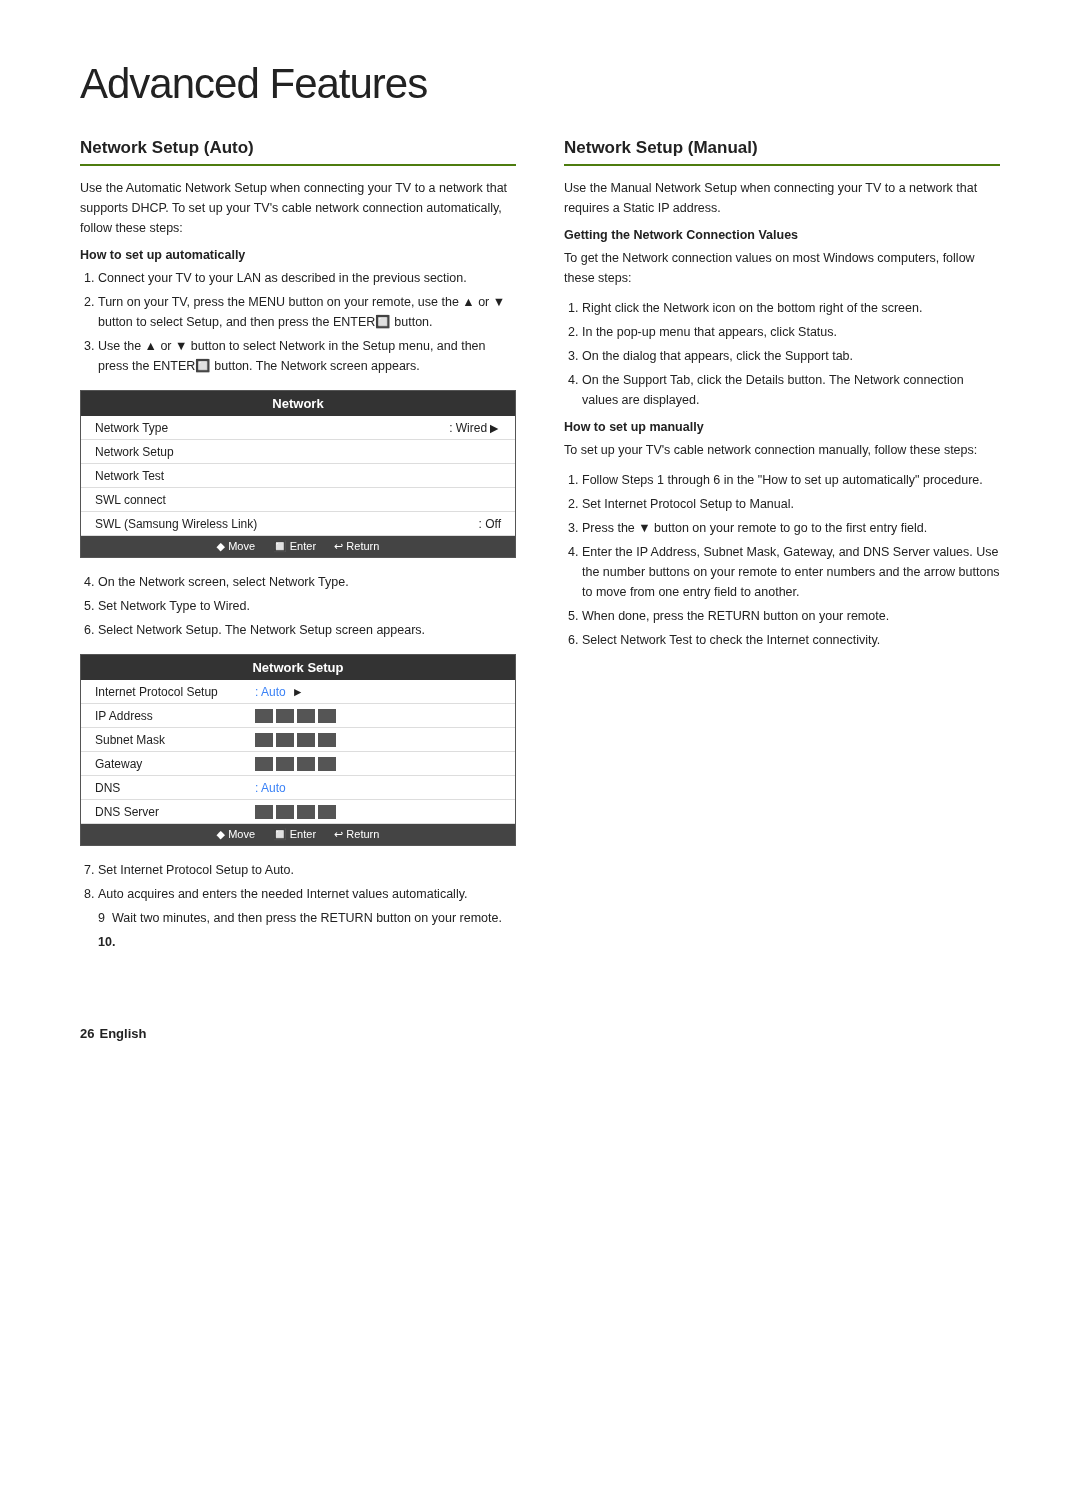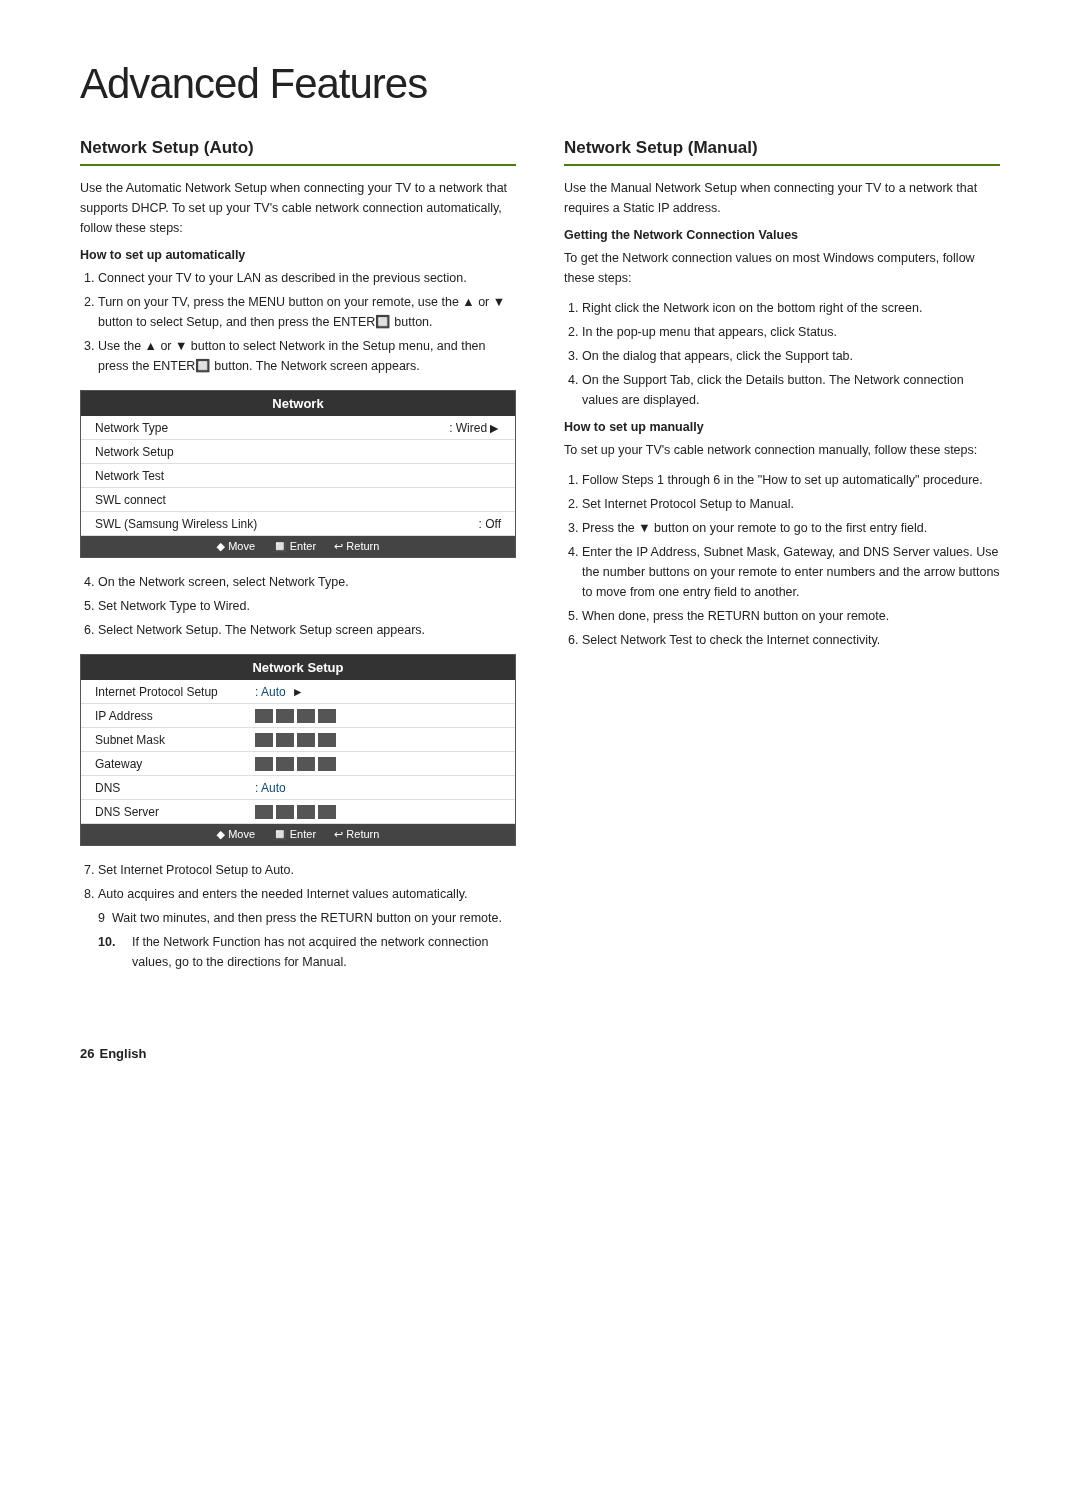--- a/index.html
+++ b/index.html
@@ -139,21 +139,21 @@
       font-size: 12px;
     }
     .network-setup-row:last-of-type {
       border-bottom: none;
     }
     .network-setup-row .label {
       flex: 0 0 160px;
       color: #222;
     }
     .network-setup-row .value {
-      color: #0c4a6e;
+      color: #3b82f6;
       margin-right: 6px;
       text-align: center;
     }
     .network-setup-footer {
       background: #444;
       color: #fff;
       text-align: center;
       font-size: 11px;
       padding: 4px 0;
       display: flex;
@@ -274,23 +274,22 @@
         <span>◆ Move</span>
         <span>🔲 Enter</span>
         <span>↩ Return</span>
       </div>
     </div>
 
     <ol start="7">
       <li>Set <b>Internet Protocol Setup</b> to <b>Auto</b>.</li>
       <li><b>Auto</b> acquires and enters the needed Internet values automatically.</li>
       <li style="list-style-type: none; margin-left: -18px; padding-left: 18px;">9&nbsp;&nbsp;Wait two minutes, and then press the <b>RETURN</b> button on your remote.</li>
-      <li style="list-style-type: none; margin-left: -18px; padding-left: 18px; display:flex; gap:12px;">
+      <li style="list-style-type: none; margin-left: -18px; padding-left: 18px; display:flex; gap:4px;">
           <span style="font-weight:bold; min-width:22px;">10.</span>
-          <span>If the <b>Network</b> Function has not acquired the network connection values, go to the directions for <b>Manual</b>.</span>
         </li>
     </ol>
   </div>
 
   <div class="col">
     <div class="section-title">Network Setup (Manual)</div>
     <p class="body-text">Use the Manual Network Setup when connecting your TV to a network that requires a Static IP address.</p>
 
     <div class="subsection-title">Getting the Network Connection Values</div>
     <p class="body-text">To get the Network connection values on most Windows computers, follow these steps:</p>

